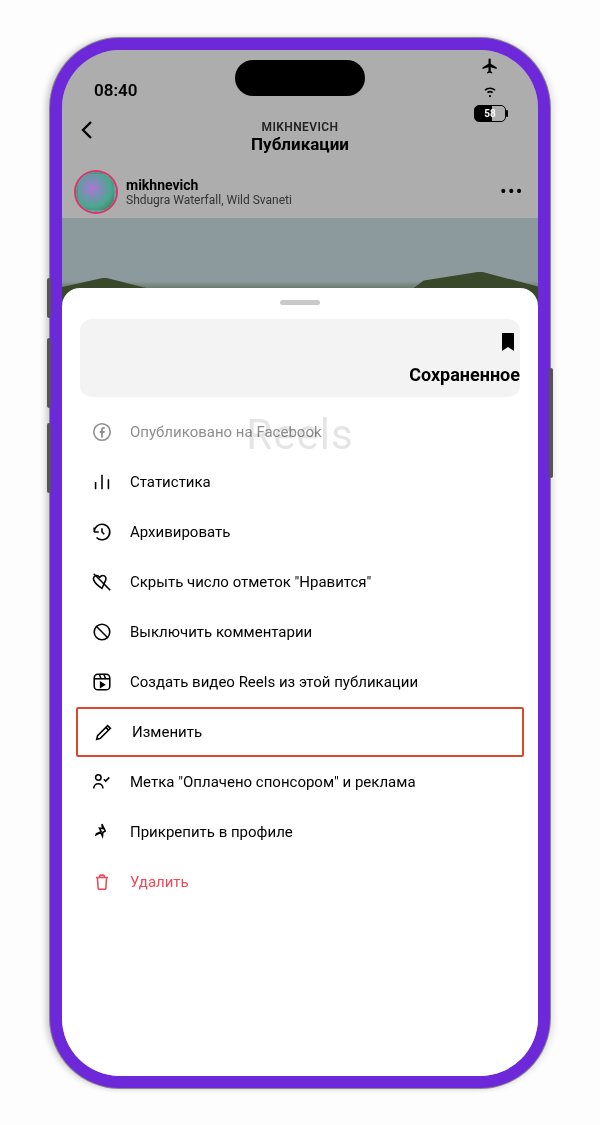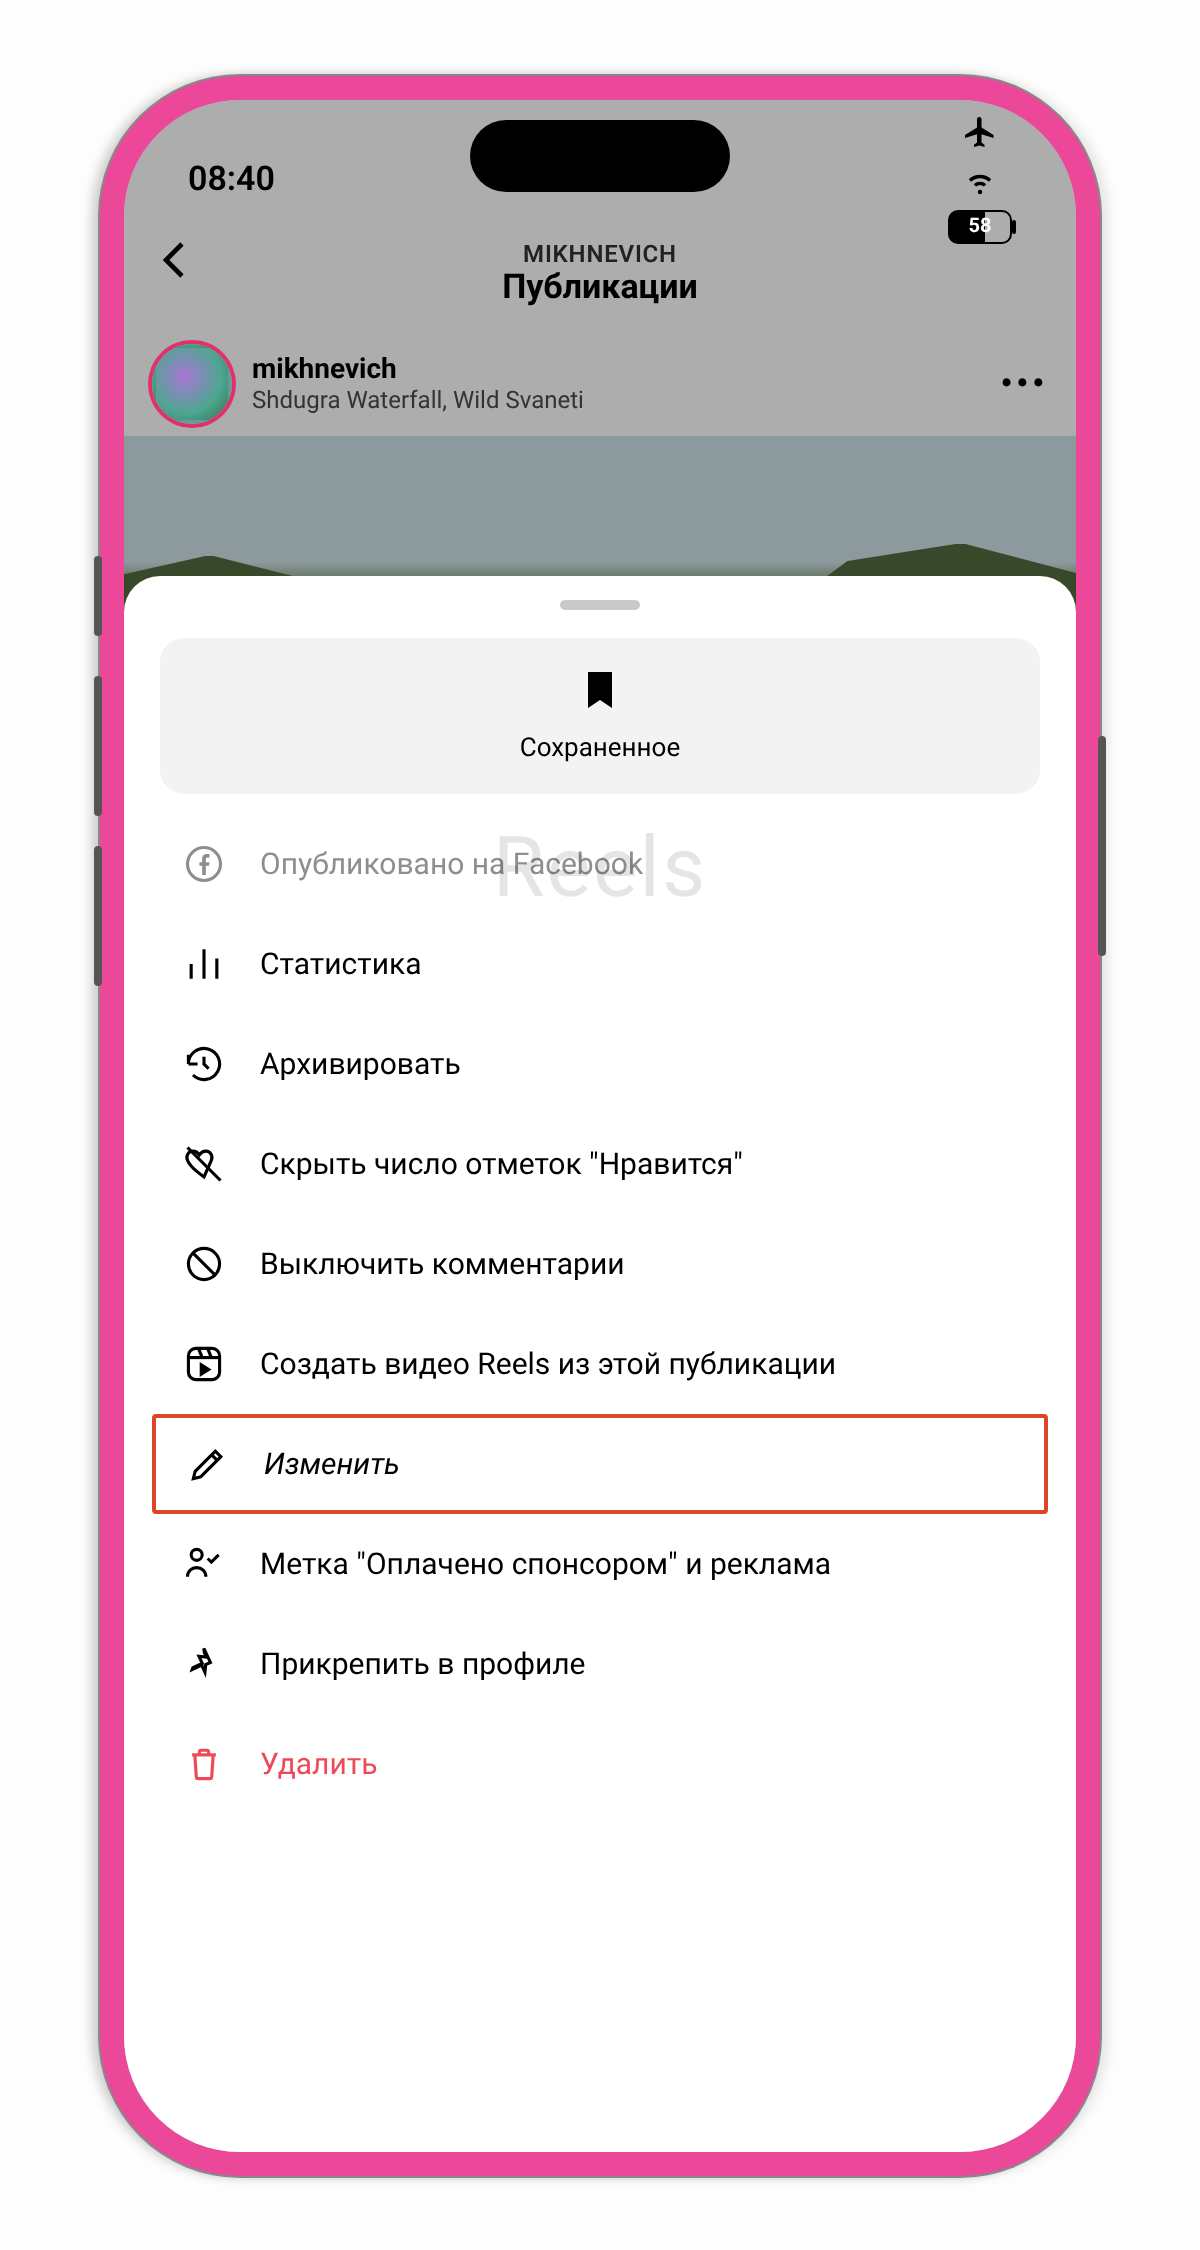--- a/index.html
+++ b/index.html
@@ -11,21 +11,21 @@
     font-family: -apple-system, BlinkMacSystemFont, "Segoe UI", Roboto, Helvetica, Arial, sans-serif;
     -webkit-font-smoothing: antialiased;
   }
   .stage {
     width: 600px; height: 1125px; position: relative;
     display: flex; align-items: center; justify-content: center;
   }
   .phone {
     width: 500px;
     height: 1050px;
-    background: #ec4899;
+    background: #6d28d9;
     border-radius: 70px;
     padding: 12px;
     box-sizing: border-box;
     box-shadow: 0 0 0 1px #888, -4px 0 6px rgba(0,0,0,0.2), 4px 0 6px rgba(0,0,0,0.1);
     position: relative;
   }
   .screen {
     width: 100%; height: 100%;
     border-radius: 58px;
     background: #fff;
@@ -124,44 +124,43 @@
   }
   .twoup {
     display: flex; gap: 12px; margin-bottom: 10px;
   }
   .card {
     flex: 1;
     background: #f3f3f3;
     border-radius: 12px;
     height: 78px;
     display: flex; flex-direction: column;
-    align-items: center; justify-content: center;
+    align-items: flex-end; justify-content: center;
     gap: 6px;
-    font-size: 13px;
-    font-weight: 400;
+    font-size: 18px;
+    font-weight: 700;
   }
   .card svg { width: 24px; height: 24px; }
   .menu { list-style: none; padding: 0 4px; margin: 8px 0 0; }
   .menu li {
     display: flex; align-items: center;
     padding: 14px 6px;
     gap: 16px;
     font-size: 15px;
     color: #000;
   }
   .menu li.disabled { color: #8e8e8e; text-align: center; }
   .menu li.danger { color: #ed4956; }
   .menu li .ico { width: 24px; display: flex; justify-content: center; }
   .menu li .ico svg { width: 22px; height: 22px; }
   .highlight {
     border: 2px solid #d9482b;
     border-radius: 2px;
     margin: 0 -8px;
     padding: 12px 14px !important;
-    font-style: italic;
   }
   .watermark {
     position: absolute;
     top: 360px; left: 0; right: 0;
     text-align: center;
     font-size: 42px;
     color: rgba(0,0,0,0.10);
     letter-spacing: 1px;
     z-index: 20;
     pointer-events: none;

